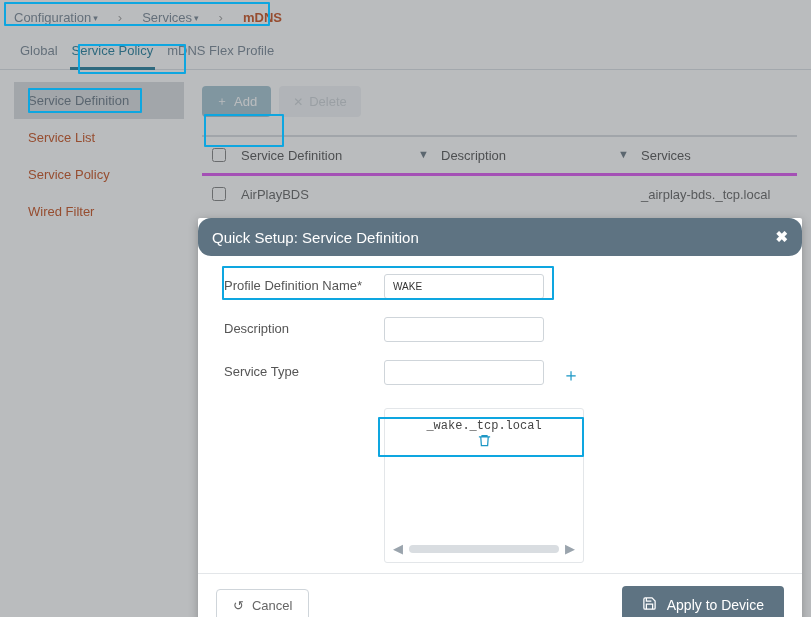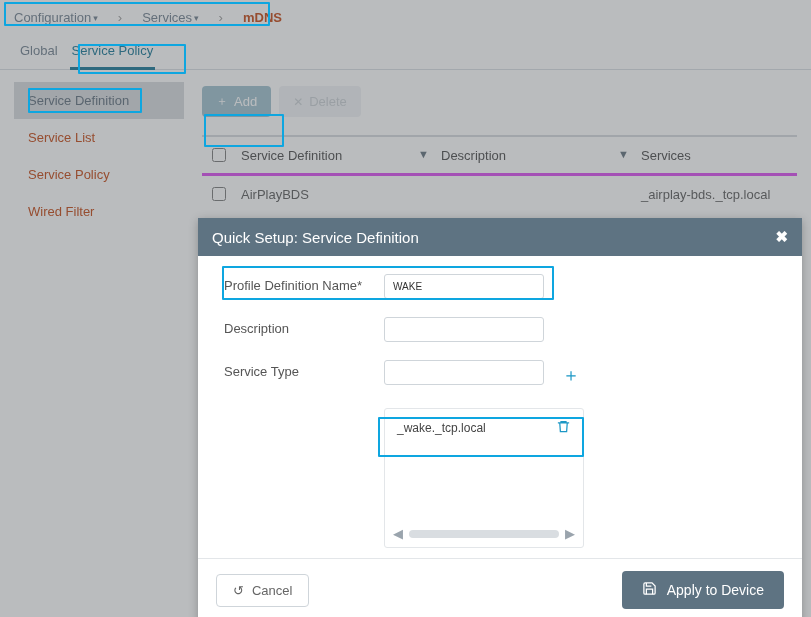--- a/index.html
+++ b/index.html
@@ -137,20 +137,21 @@
     border-radius: 2px;
   }
   .modal-hd {
     background: #5e7382;
     color: #fff;
     padding: 10px 14px;
     font-size: 15px;
     display:flex;
     justify-content:space-between;
     align-items:center;
+    border-radius:13px;
   }
   .modal-hd .close { cursor:pointer; font-weight:bold; font-size:15px;}
   .modal-bd { padding: 18px 26px 10px; }
   .frow { display:flex; align-items:flex-start; margin-bottom: 18px; }
   .flabel { width: 160px; color:#555; font-size:13px; line-height:1.3; padding-top:4px;}
   .finput {
     border: 1px solid #cfd5da;
     border-radius: 3px;
     padding: 6px 8px;
     width: 160px;
@@ -162,23 +163,24 @@
   .svc-table-wrap {
     margin-left: 160px;
     width: 200px;
     border:1px solid #e3e6e9;
     border-radius:3px;
     padding: 2px 2px 6px;
   }
   .svc-row {
     display:flex; align-items:center; justify-content:space-between;
     padding: 8px 10px;
-    font-family:Liberation Sans, sans-serif;
+    font-family:Liberation Mono, monospace;
     font-size:12px;
     color:#444;
+    flex-direction:column;
   }
   .svc-row .trash { color:#1c97c5; cursor:pointer; font-size:13px;}
   .svc-table-spacer { height:78px; }
   .svc-scroll {
     display:flex; align-items:center; justify-content:space-between;
     padding: 3px 6px 0;
     color:#9aa4ad;
   }
   .svc-scroll .bar {
     height:8px; flex:1; margin:0 6px;
@@ -230,20 +232,21 @@
     <span class="crumb-item">
       <span>Services</span><span class="caret">▾</span>
     </span>
     <span class="sep">›</span>
     <span class="crumb-item active">mDNS</span>
   </div>
 
   <div class="tabs">
     <div class="tab">Global</div>
     <div class="tab selected">Service Policy</div>
+    <div class="tab">mDNS Flex Profile</div>
   </div>
 
   <div class="content">
     <div class="sidebar">
       <div class="sb-item sel">Service Definition</div>
       <div class="sb-item">Service List</div>
       <div class="sb-item">Service Policy</div>
       <div class="sb-item">Wired Filter</div>
     </div>
 

